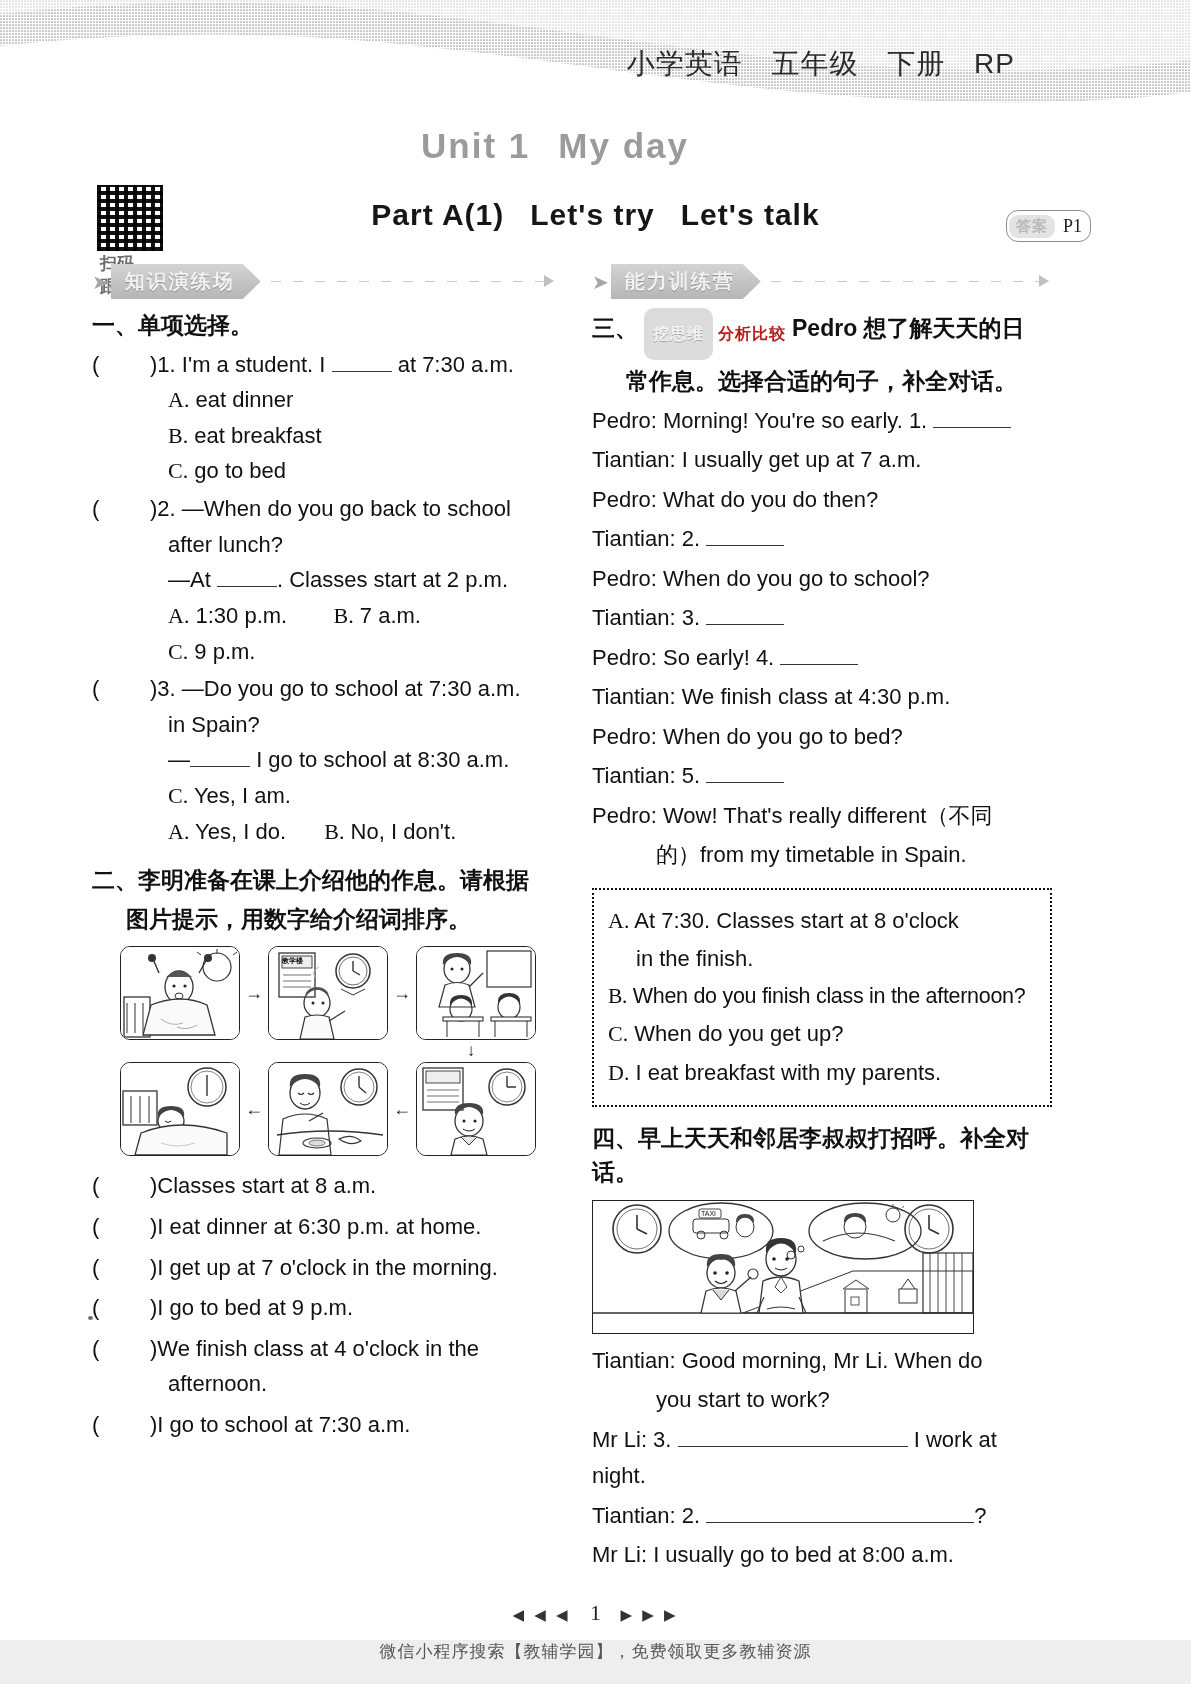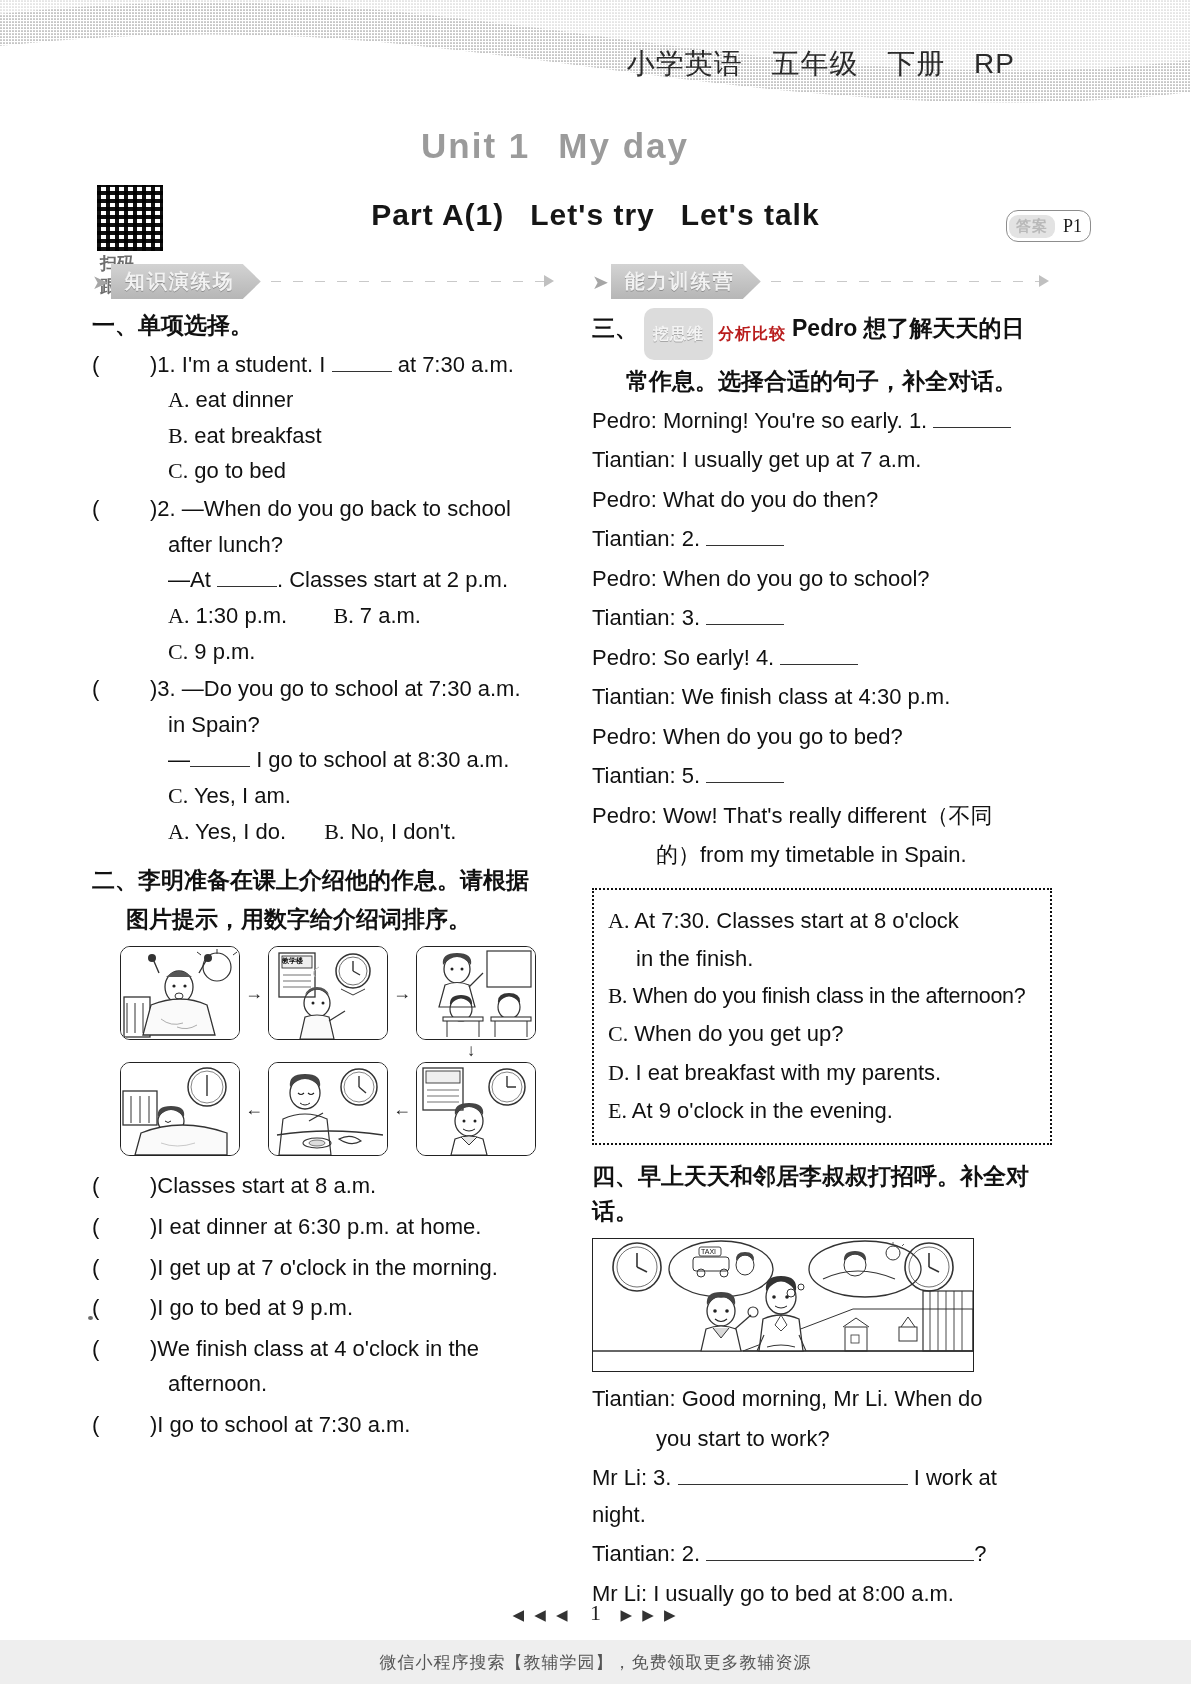--- a/index.html
+++ b/index.html
@@ -143,21 +143,21 @@
 
   
   .footer-nav{
     position:absolute;left:0;bottom:58px;width:1191px;text-align:center;
     font-size:20px;color:#222;
   }
   .footer-nav .tri{color:#333;font-size:15px;letter-spacing:3px;}
   .footer-nav .pg{font-size:22px;margin:0 14px;font-family:"Liberation Serif",serif;}
   .footer-bar{
     position:absolute;left:0;bottom:0;width:1191px;height:44px;background:#eeeeee;
-    display:flex;align-items:center;justify-content:center;
+    display:flex;align-items:flex-start;justify-content:center;
     font-size:17px;color:#555;letter-spacing:1px;
   }
   
   .scan-dot{position:absolute;background:#6b6b6b;border-radius:50%;}
 </style>
 </head>
 <body>
 
 <div class="wave-band">
   <svg width="1191" height="110" viewBox="0 0 1191 110">
@@ -501,21 +501,20 @@
   <div class="dlg"><span>Tiantian:</span> <span>5.</span> <span class="blank b-md"></span></div>
   <div class="dlg"><span>Pedro:</span> <span>Wow! That's really different（不同</span></div>
   <div class="dlg dlg-ind">的）from my timetable in Spain.</div>
 
   <div class="optbox">
     <div class="oline"><span class="lt">A.</span> <span>At 7:30. Classes start at 8 o'clock</span></div>
     <div class="oline ocont">in the finish.</div>
     <div class="oline tight"><span class="lt">B.</span> <span>When do you finish class in the afternoon?</span></div>
     <div class="oline"><span class="lt">C.</span> <span>When do you get up?</span></div>
     <div class="oline"><span class="lt">D.</span> <span>I eat breakfast with my parents.</span></div>
-    <div class="oline"><span class="lt">E.</span> <span>At 9 o'clock in the evening.</span></div>
   </div>
 
   <div class="q-head" style="margin-top:14px;">四、早上天天和邻居李叔叔打招呼。补全对话。</div>
 
   <div class="scene">
     <svg width="380" height="132" viewBox="0 0 380 132">
       <rect width="380" height="132" fill="#fff"></rect>
 
       <circle cx="44" cy="28" r="24" fill="none" stroke="#333" stroke-width="1.6"></circle>
       <circle cx="44" cy="28" r="20" fill="none" stroke="#333" stroke-width="0.7"></circle>

